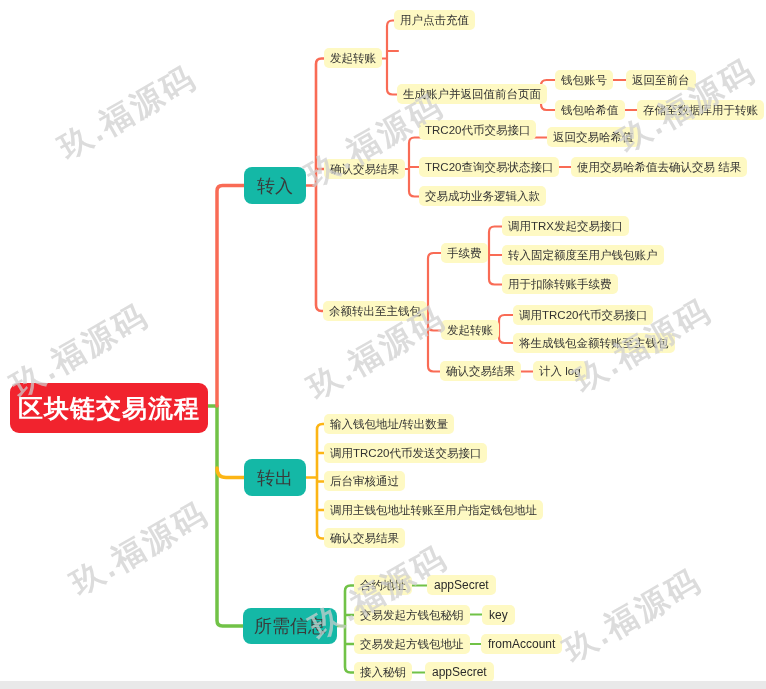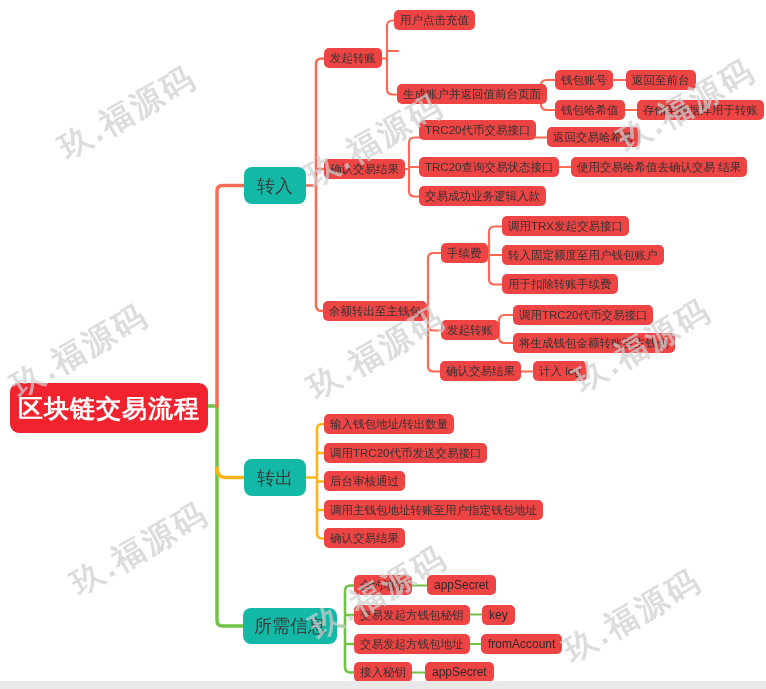--- a/index.html
+++ b/index.html
@@ -4,21 +4,21 @@
 <style>
   html,body{margin:0;padding:0;background:#fff;}
   body{width:766px;height:689px;overflow:hidden;font-family:"Liberation Sans","DejaVu Sans",sans-serif;}
   .canvas{position:relative;width:766px;height:689px;background:#ffffff;overflow:hidden;}
   svg.links{position:absolute;left:0;top:0;z-index:1;}
   .node{position:absolute;z-index:2;box-sizing:border-box;}
   .root{display:flex;align-items:center;justify-content:center;background:#f1232e;color:#ffffff;
         font-weight:bold;font-size:25px;letter-spacing:1px;border-radius:9px;}
   .n1{display:flex;align-items:center;justify-content:center;background:#14b8a6;color:#3a3a3a;
       font-size:18px;border-radius:8px;}
-  .n3{height:20px;line-height:20px;padding:0 6px;background:#ef4444;border-radius:5px;
+  .n3{height:20px;line-height:20px;padding:0 6px;background:#fef9c3;border-radius:5px;
       font-size:11.5px;color:#323232;white-space:nowrap;}
   .n3.en{font-size:12px;padding:0 7px;color:#2b2b2b;}
   .wm{position:absolute;z-index:5;width:190px;text-align:center;font-size:32px;font-weight:bold;
       letter-spacing:3px;color:#cfcfcf;opacity:0.72;transform:rotate(-30deg);pointer-events:none;}
   .hbar{position:absolute;left:0;top:681px;width:766px;height:8px;background:#e9e9e9;z-index:6;}
 </style>
 </head>
 <body>
 
 <div class="canvas">

